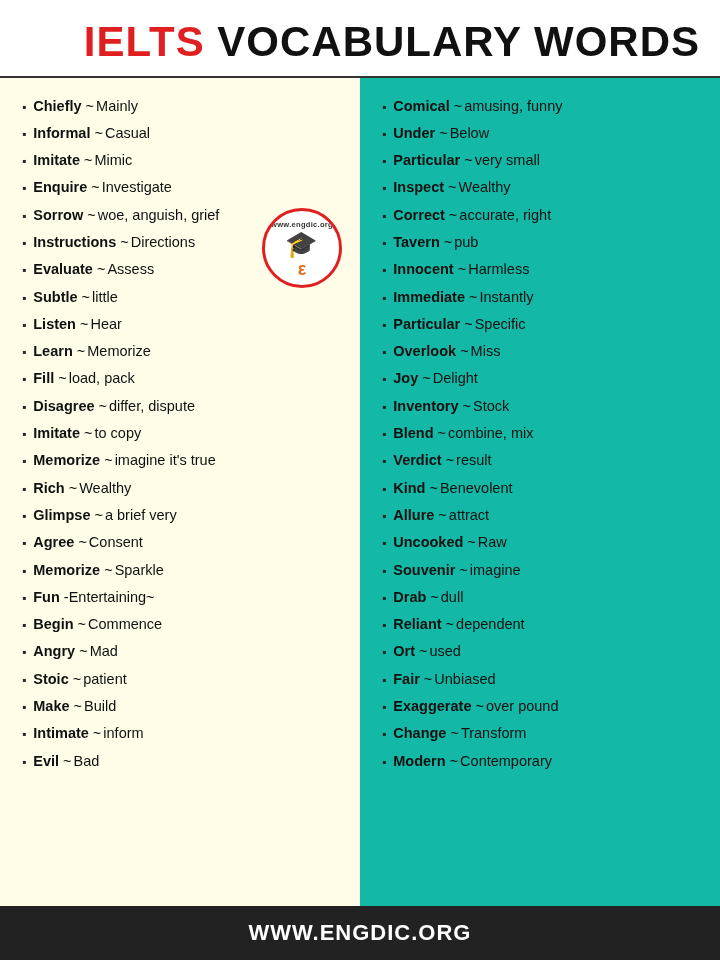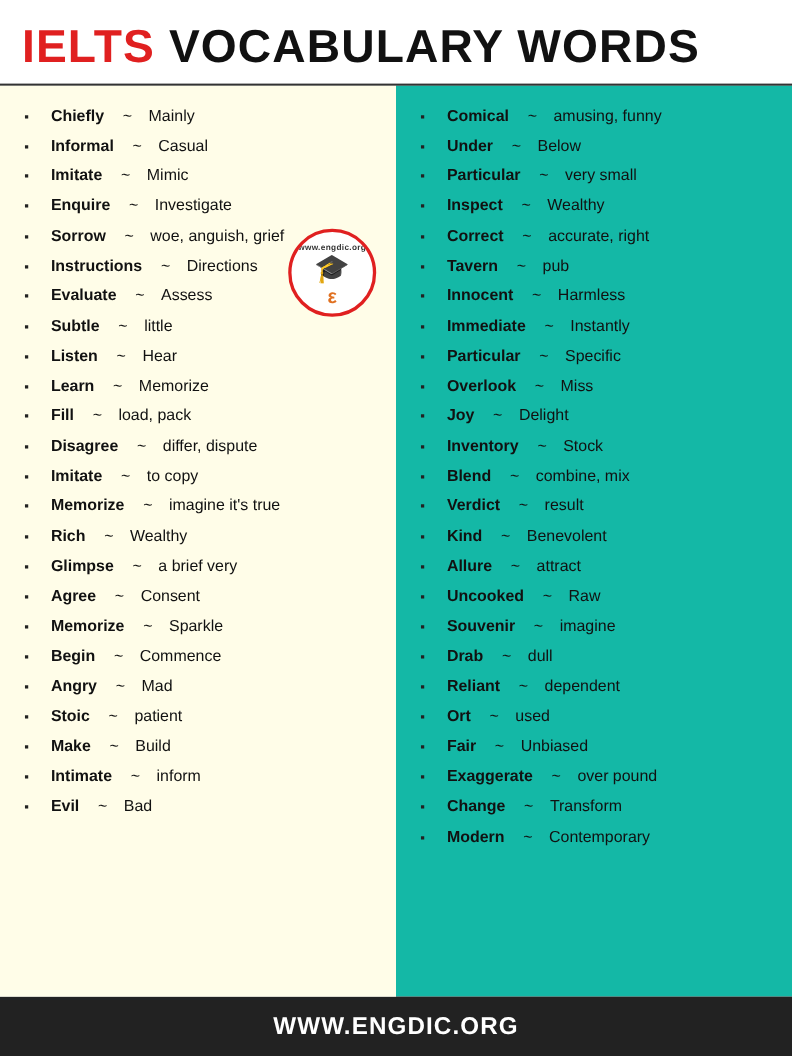--- a/index.html
+++ b/index.html
@@ -16,20 +16,21 @@
     .header {
       padding: 18px 20px 10px 20px;
       text-align: left;
       border-bottom: 2px solid #333;
     }
     .header-title {
       font-size: 42px;
       font-weight: 900;
       letter-spacing: 1px;
       color: #111;
+      text-align: right;
     }
     .header-title .ielts {
       color: #e02020;
     }
 
     
     .content {
       display: flex;
       flex: 1;
       padding: 0;
@@ -52,21 +53,20 @@
       padding: 0;
       margin: 0;
     }
     .vocab-list li {
       font-size: 14.5px;
       color: #111;
       padding: 3.5px 0;
       display: flex;
       align-items: baseline;
       line-height: 1.4;
-      gap: 13px;
     }
     .vocab-list li::before {
       content: "▪";
       font-size: 12px;
       margin-right: 7px;
       flex-shrink: 0;
       color: #222;
     }
     .vocab-list li .word {
       font-weight: 800;
@@ -225,20 +225,24 @@
           <span class="word">Agree</span>
           <span class="tilde"> ~ </span>
           <span class="meaning">Consent</span>
         </li>
         <li>
           <span class="word">Memorize</span>
           <span class="tilde"> ~ </span>
           <span class="meaning">Sparkle</span>
         </li>
         <li>
+          <span class="word">Fun</span>
+          <span class="tilde"> -Entertaining~</span>
+        </li>
+        <li>
           <span class="word">Begin</span>
           <span class="tilde"> ~ </span>
           <span class="meaning">Commence</span>
         </li>
         <li>
           <span class="word">Angry</span>
           <span class="tilde"> ~ </span>
           <span class="meaning">Mad</span>
         </li>
         <li>

